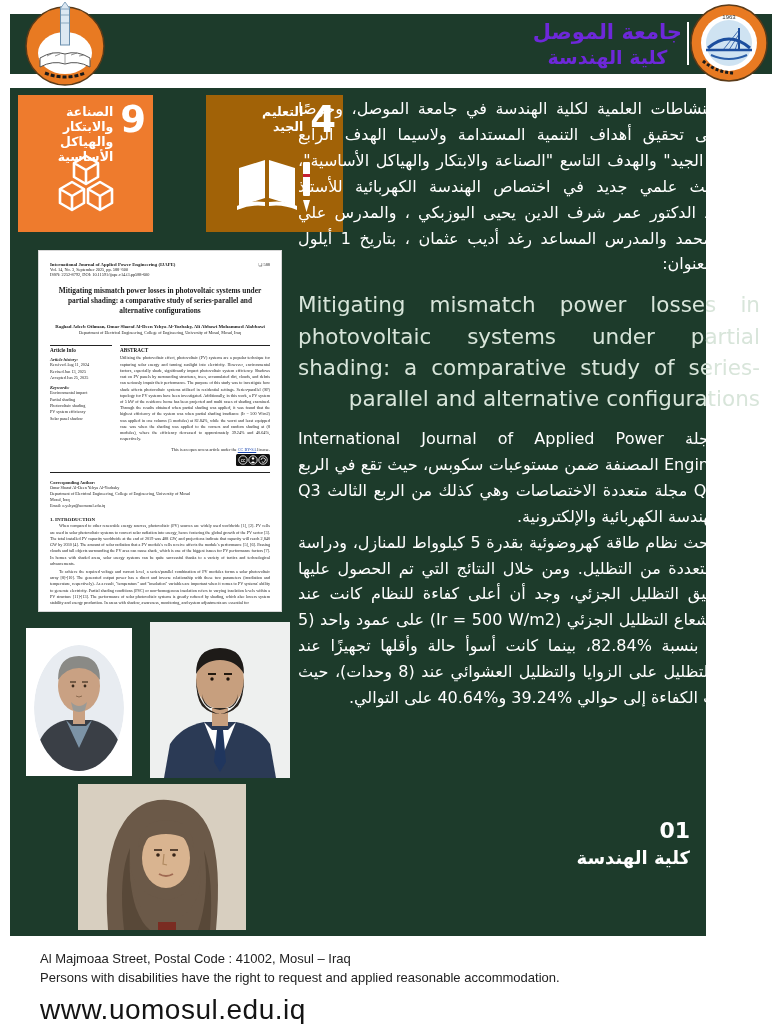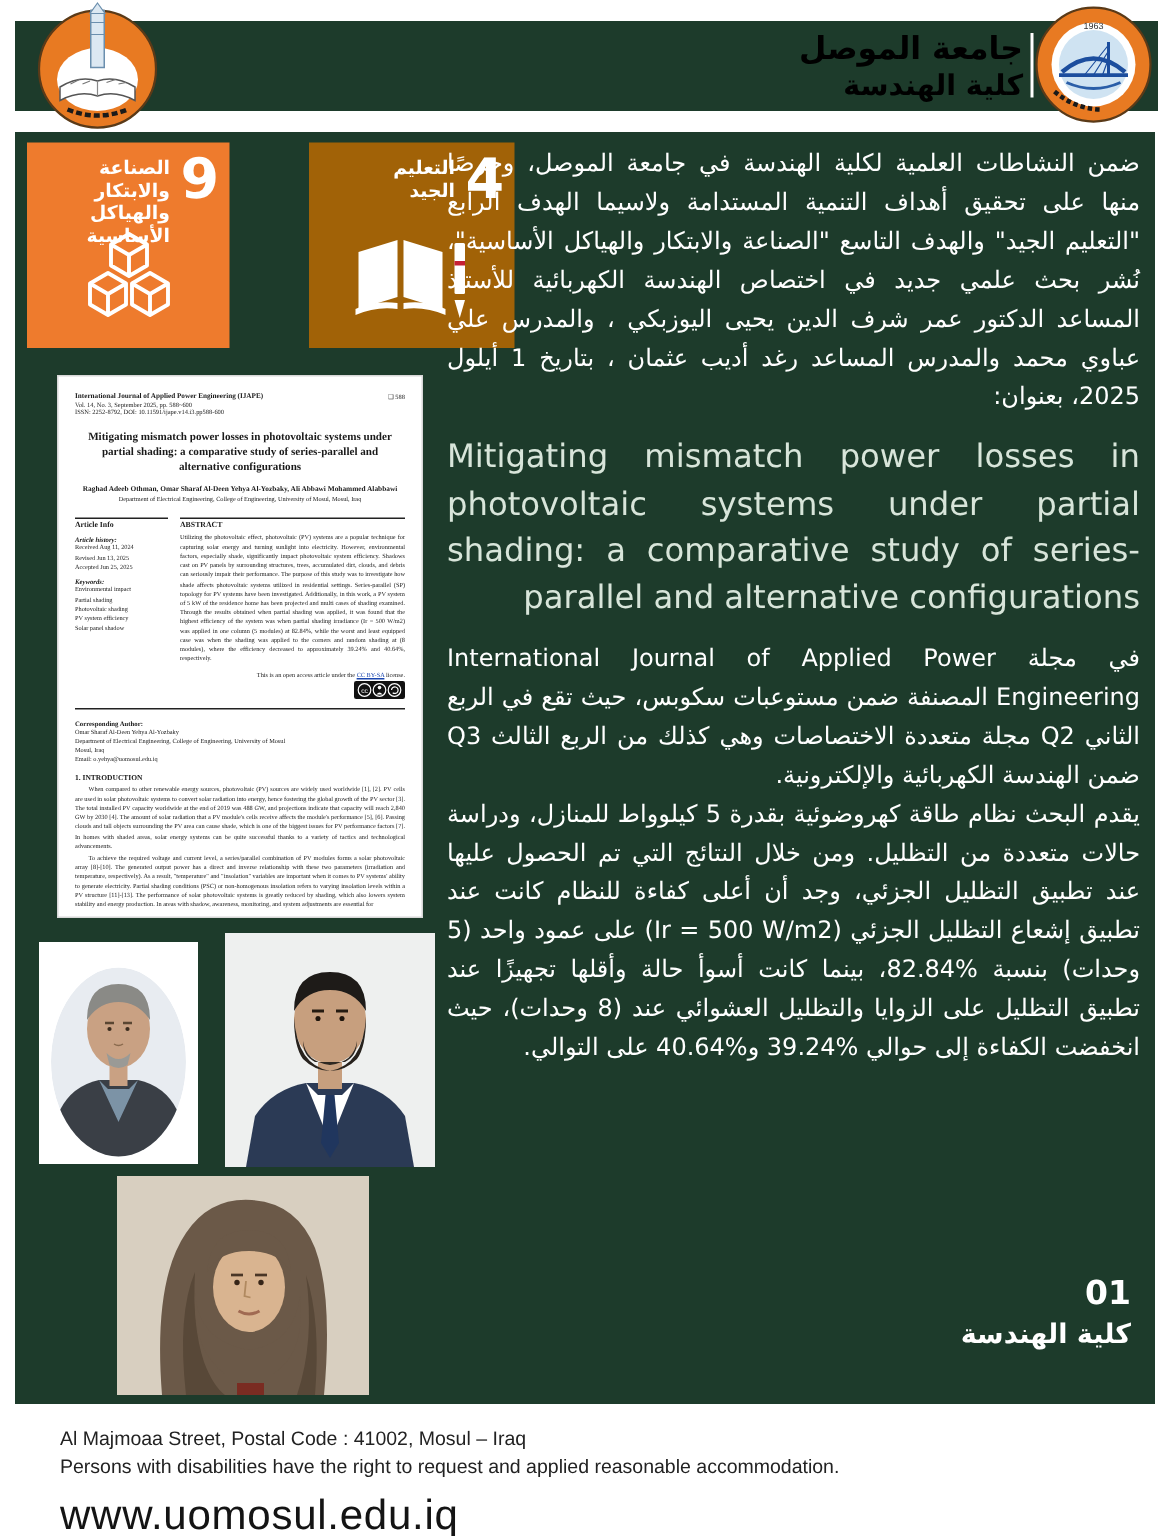--- a/index.html
+++ b/index.html
@@ -4,48 +4,48 @@
 <style>
   * { margin:0; padding:0; box-sizing:border-box; }
   html,body { background:#ffffff; }
   .page {
     position:relative; width:782px; height:1024px; margin:0 auto;
     background:#ffffff; overflow:hidden;
     font-family:"DejaVu Sans", sans-serif;
   }
   
   .topbar { position:absolute; left:10px; top:14px; width:762px; height:60px; background:#1d3b2b; }
-  .header-titles { position:absolute; top:19px; right:100px; text-align:right; color:#000000; direction:rtl; z-index:3; }
+  .header-titles { position:absolute; top:19px; right:100px; text-align:center; color:#6d28d9; direction:rtl; z-index:3; }
   .header-titles .u { font-size:21px; font-weight:bold; line-height:1.3; }
   .header-titles .c { font-size:19px; font-weight:bold; line-height:1.25; }
   .header-sep { position:absolute; top:22px; right:93px; width:2px; height:43px; background:#fff; z-index:3; }
   .uom-logo { position:absolute; left:23px; top:1px; width:84px; height:86px; z-index:4; }
   .eng-logo { position:absolute; left:689px; top:3px; width:80px; height:80px; z-index:4; }
 
   
-  .panel { position:absolute; left:10px; top:88px; width:760px; height:848px; background:#1d3b2b; }
+  .panel { position:absolute; left:10px; top:88px; width:696px; height:848px; background:#1d3b2b; }
 
   
   .sdg { position:absolute; top:7px; height:137px; color:#fff; overflow:hidden; }
   .sdg9 { left:8px;  width:135px; background:#EE7B2D; }
   .sdg4 { left:148px; width:137px; background:#a16207;margin-left:48px; }
   .sdg-head { position:absolute; top:7px; right:7px; left:7px; display:flex; justify-content:flex-end; gap:7px; direction:ltr; }
   .sdg-lines { text-align:right; font-size:12.5px; font-weight:bold; line-height:1.2; padding-top:2px; }
   .sdg-num { font-size:37px; font-weight:bold; line-height:0.95; }
   .sdg-icon { position:absolute; left:50%; transform:translateX(-50%); bottom:8px; }
 
   
   .col-right { position:absolute; left:288px; top:5px; width:462px; direction:rtl; color:#ffffff; }
   .headline { font-size:27px; font-weight:bold; line-height:1.55; text-align:justify; text-align-last:auto; }
   .arb { font-size:16px; line-height:1.62; text-align:justify; }
   .p1 { margin-top:3px; }
   .eng-title { direction:rtl; font-size:21.5px; line-height:1.45; text-align:justify; color:#d8e5da; margin:12px 0 12px 0; }
 
   
-  .datebox { position:absolute; right:16px; top:760px; text-align:right; direction:rtl; line-height:1.35; }
+  .datebox { position:absolute; right:16px; top:728px; text-align:right; direction:rtl; line-height:1.35; }
   .datebox .day { color:#fff; font-size:22px; font-weight:bold; }
   .datebox .month { color:#94A347; font-size:24px; font-weight:bold; }
   .datebox .fac { color:#fff; font-size:18px; font-weight:bold; }
 
   
   .paper {
     position:absolute; left:28px; top:162px; width:244px; height:362px;
     background:#fff; border:1px solid #d7d7d7; padding:11px 11px 8px 11px;
     font-family:"Liberation Serif", serif; color:#1a1a1a; overflow:hidden;
   }

